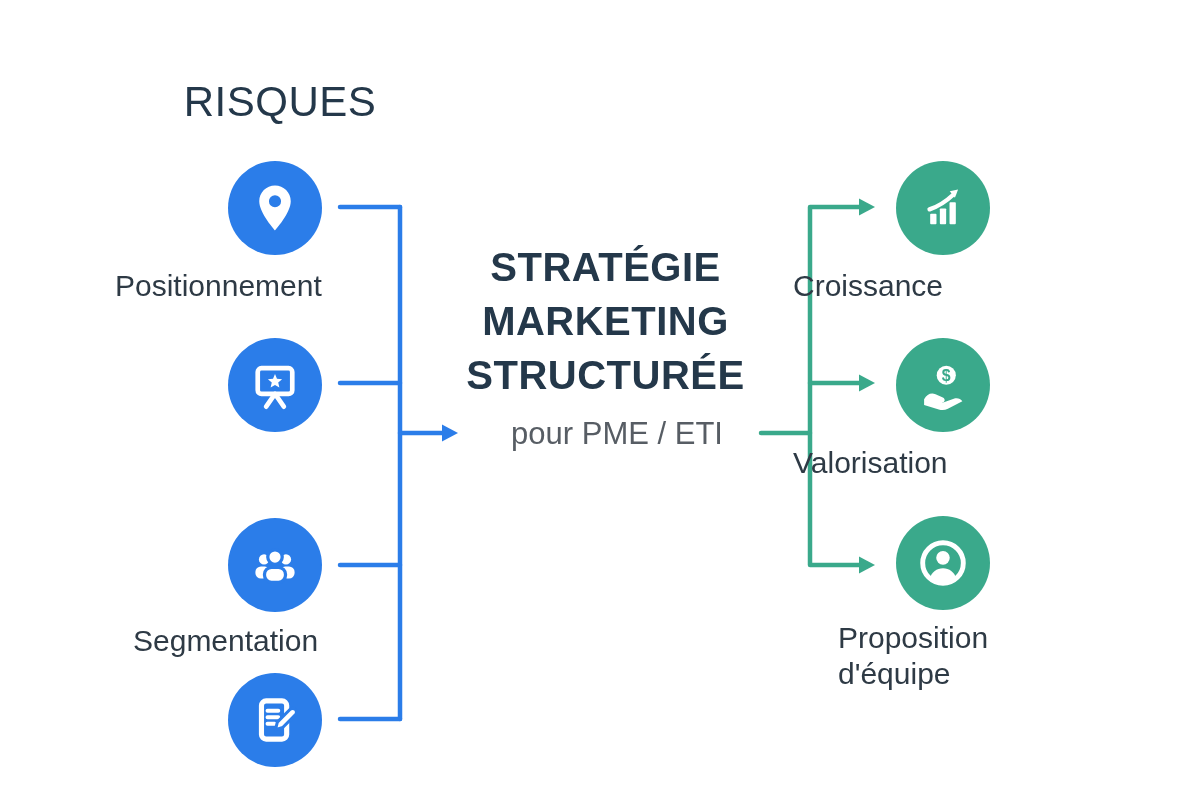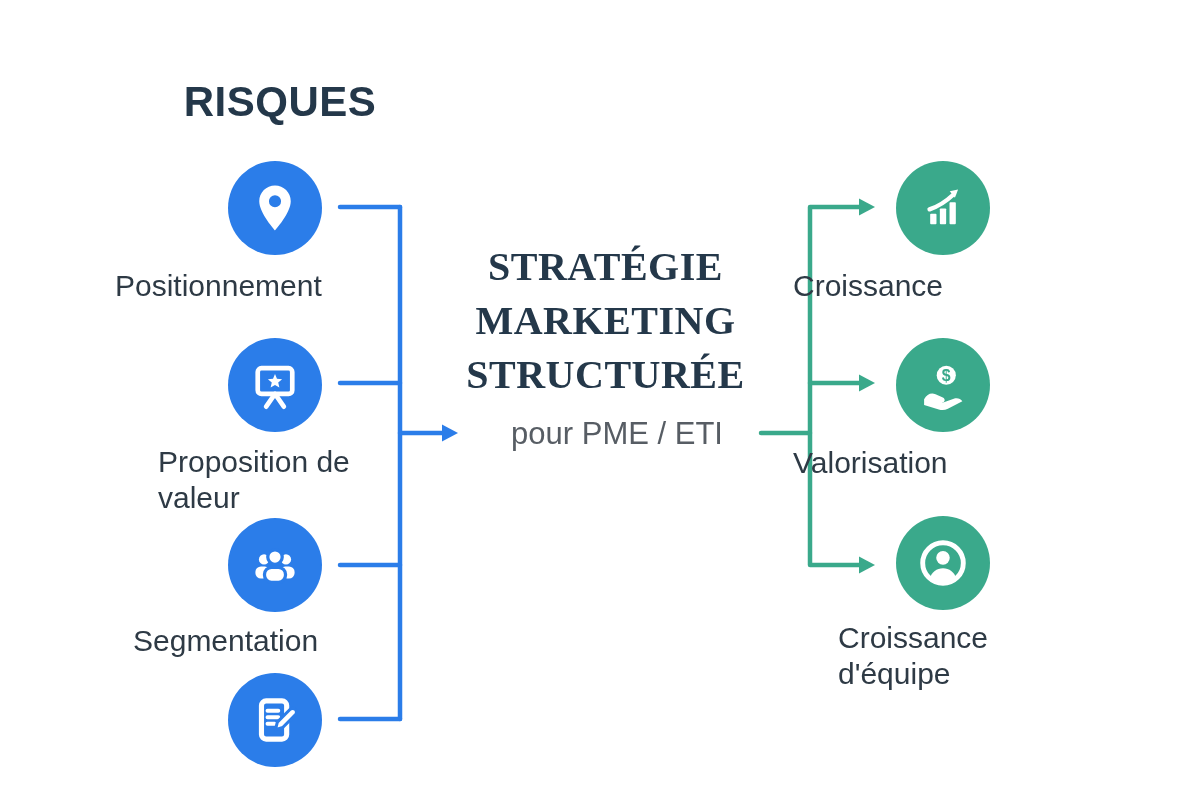--- a/index.html
+++ b/index.html
@@ -6,21 +6,21 @@
   body{
     width:1200px;height:800px;overflow:hidden;background:#fff;
     font-family:"Liberation Sans",sans-serif;
   }
   .stage{position:relative;width:1200px;height:800px;background:var(--background,#fff);}
   .connectors{position:absolute;left:0;top:0;width:1200px;height:800px;}
   .line-blue{stroke:var(--blue,#2B7DE9);stroke-width:4.5;fill:none;stroke-linecap:round;stroke-linejoin:round;}
   .line-green{stroke:var(--green,#3AA98B);stroke-width:4.5;fill:none;stroke-linecap:round;stroke-linejoin:round;}
   .head-blue{fill:var(--blue,#2B7DE9);stroke:none;}
   .head-green{fill:var(--green,#3AA98B);stroke:none;}
-  .header{position:absolute;font-size:42px;font-weight:700;letter-spacing:.5px;text-align:center;color:var(--navy,#24384A);}
+  .header{position:absolute;font-size:42px;font-weight:400;letter-spacing:.5px;text-align:center;color:var(--navy,#24384A);}
   .header.green-h{color:var(--green-header,#35A585);}
   .badge{position:absolute;width:94px;height:94px;border-radius:50%;display:flex;align-items:center;justify-content:center;}
   .badge.blue{background:var(--blue,#2B7DE9);}
   .badge.green{background:var(--green,#3AA98B);}
   .label{position:absolute;font-size:30px;font-weight:500;color:var(--label-color,#2E3A45);text-align:left;line-height:36px;}
   .title{position:absolute;font-size:40px;font-weight:800;letter-spacing:.5px;color:var(--navy,#24384A);text-align:center;line-height:54px;}
   .subtitle{position:absolute;font-size:31px;font-weight:500;color:var(--subtitle-gray,#575D64);text-align:center;}
   .icon-stroke{stroke:#fff;fill:none;}
   .icon-fill{fill:#fff;}
   .cut-blue{stroke:var(--blue,#2B7DE9);}
@@ -77,24 +77,23 @@
   </div>
   <div class="badge blue" style="left:228px;top:673px;">
     <svg width="56" height="56" viewBox="0 0 24 24">
       <rect class="icon-stroke" x="6.2" y="3.8" width="10.8" height="16.4" rx="2" stroke-width="2.2"></rect>
       <path class="icon-stroke" d="M8.8 8 h4.6 M8.8 10.8 h4.6 M8.8 13.6 h3" stroke-width="1.7" stroke-linecap="round"></path>
       <path class="icon-fill cut-blue" d="M12.2 16.2 L13 12.9 L18.4 7.5 A1.6 1.6 0 0 1 20.7 9.8 L15.3 15.2 Z" stroke-width="1.3" stroke-linejoin="round"></path>
     </svg>
   </div>
 
   <div class="label" style="left:115px;top:268px;width:320px;">Positionnement</div>
-  <div class="label" style="left:158px;top:444px;width:234px;">Proposition de valeur</div>
   <div class="label" style="left:133px;top:623px;width:300px;">Segmentation</div>
 
-  <div class="title" style="left:443px;top:240px;width:325px;font-family:Liberation Serif, serif;">STRATÉGIE MARKETING STRUCTURÉE</div>
+  <div class="title" style="left:443px;top:240px;width:325px;">STRATÉGIE MARKETING STRUCTURÉE</div>
   <div class="subtitle" style="left:467px;top:416px;width:300px;">pour PME / ETI</div>
 
   <div class="badge green" style="left:896px;top:161px;">
     <svg width="54" height="54" viewBox="0 0 24 24">
       <rect class="icon-fill" x="6.3" y="14.6" width="2.8" height="4.6" rx="0.4"></rect>
       <rect class="icon-fill" x="10.6" y="12.2" width="2.8" height="7" rx="0.4"></rect>
       <rect class="icon-fill" x="14.9" y="9.4" width="2.8" height="9.8" rx="0.4"></rect>
       <path class="icon-stroke" d="M6 12.6 C9.6 11.4 13.2 9.2 16.4 6.2" stroke-width="1.9" stroke-linecap="round"></path>
       <polygon class="icon-fill" points="15.0,4.6 18.7,3.8 17.3,7.4"></polygon>
     </svg>
@@ -109,15 +108,15 @@
   <div class="badge green" style="left:896px;top:516px;">
     <svg width="56" height="56" viewBox="0 0 24 24">
       <circle class="icon-stroke" cx="12" cy="12" r="8.7" stroke-width="2.1"></circle>
       <circle class="icon-fill" cx="12" cy="9.8" r="2.9"></circle>
       <path class="icon-fill" d="M12 14.2 c-2.7 0-4.9 1.7-5.6 4.2 a8.7 8.7 0 0 0 11.2 0 c-.7-2.5-2.9-4.2-5.6-4.2 z"></path>
     </svg>
   </div>
 
   <div class="label" style="left:793px;top:268px;width:300px;">Croissance</div>
   <div class="label" style="left:793px;top:445px;width:300px;">Valorisation</div>
-  <div class="label" style="left:838px;top:620px;width:210px;">Croissance d'équipe</div>
+  <div class="label" style="left:838px;top:620px;width:210px;">Proposition d'équipe</div>
 
 </div>
 
 </body></html>

